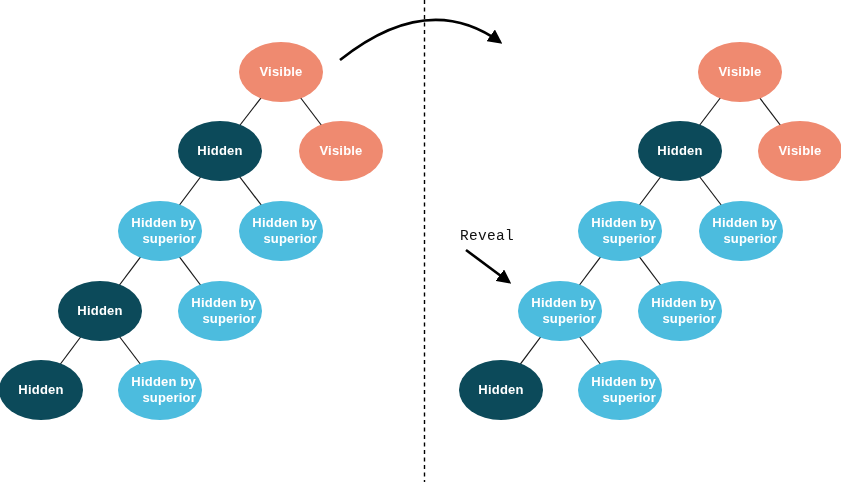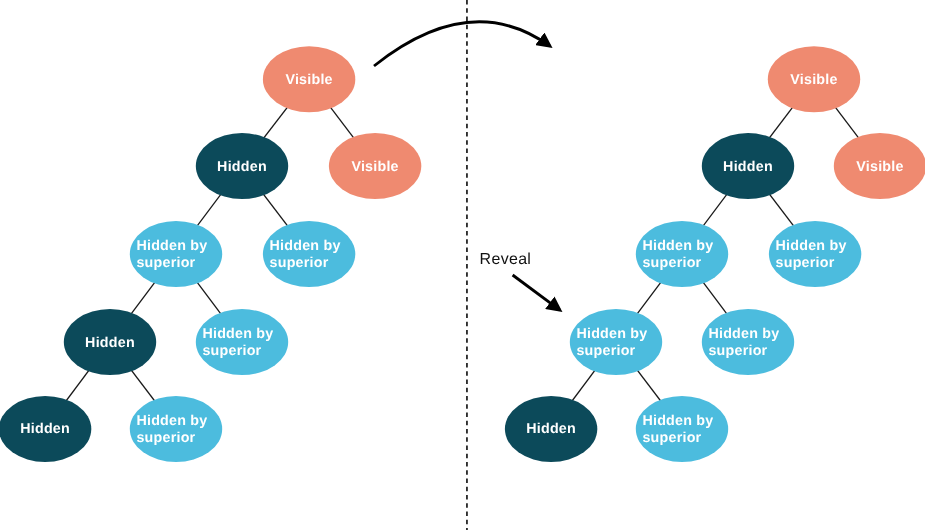--- a/index.html
+++ b/index.html
@@ -28,39 +28,40 @@
     height: 482px;
   }
   .node {
     position: absolute;
     width: 84px;
     height: 60px;
     border-radius: 50%;
     display: flex;
     align-items: center;
     justify-content: center;
-    text-align: left;
+    text-align: right;
     box-sizing: border-box;
     padding: 4px 6px;
   }
   .node span {
     color: #ffffff;
     font-size: 13px;
     font-weight: 600;
     line-height: 16px;
     letter-spacing: 0.2px;
   }
   .reveal-label {
     position: absolute;
-    left: 436px;
+    left: 460px;
     top: 228px;
     font-size: 14.5px;
     font-weight: 500;
     color: #111111;
     letter-spacing: 0.3px;
+    font-family: Liberation Mono, monospace;
   }
 </style>
 </head>
 <body>
 
 <div class="canvas">
 
   <svg class="layer" width="841" height="482" viewBox="0 0 841 482">
     <defs>
       <marker id="arrowhead" viewBox="0 0 10 10" refX="8" refY="5" markerWidth="5.5" markerHeight="5.5" orient="auto-start-reverse">

